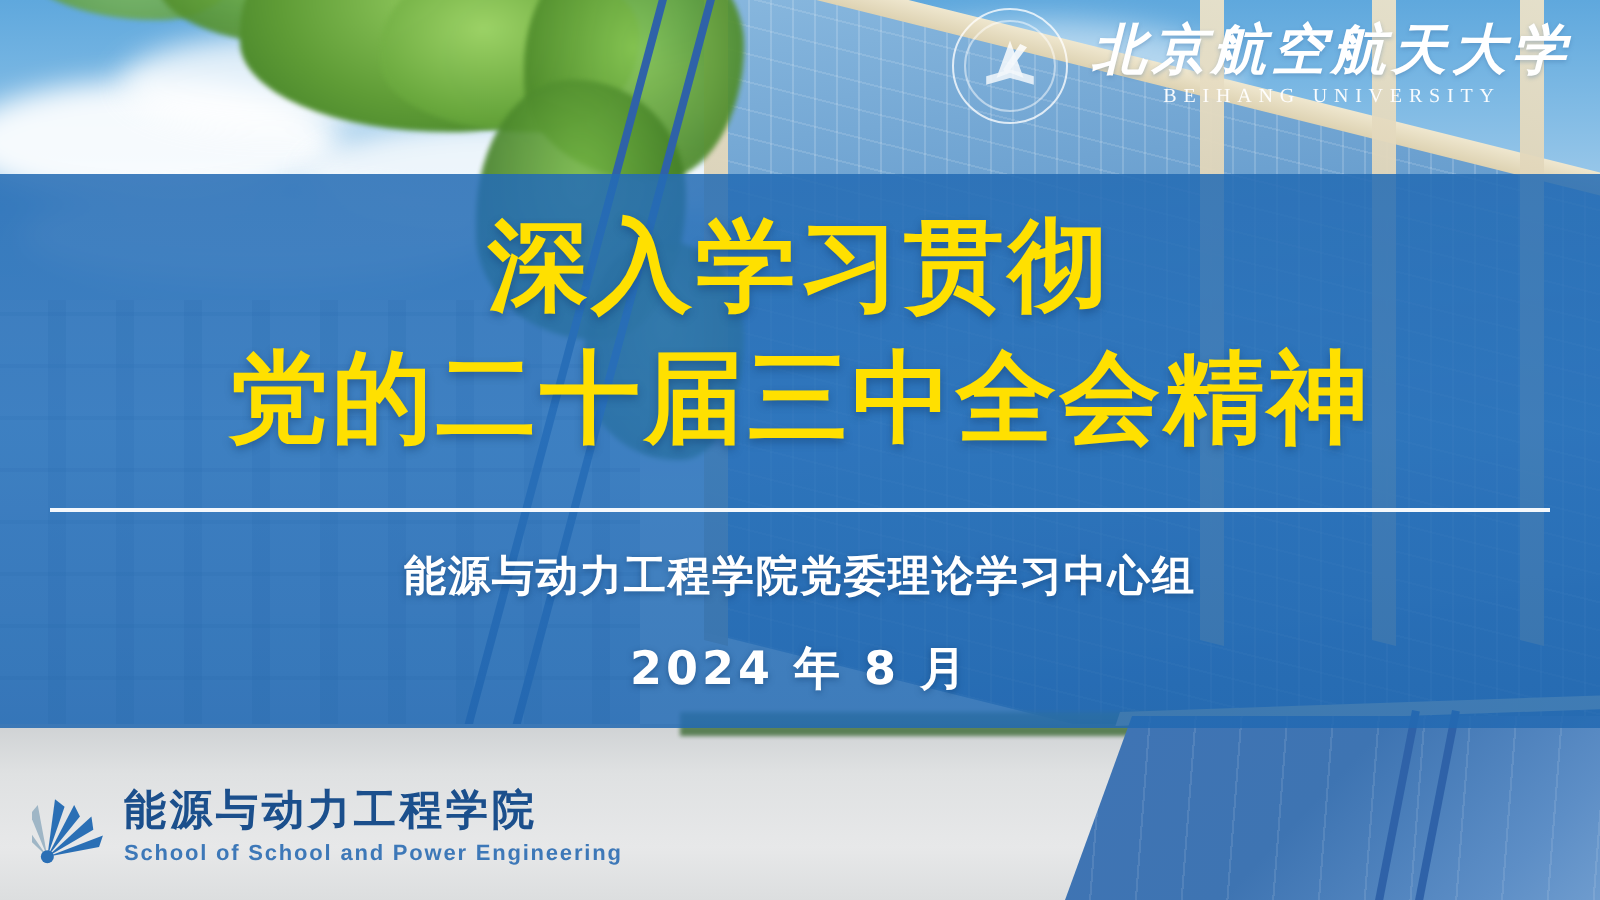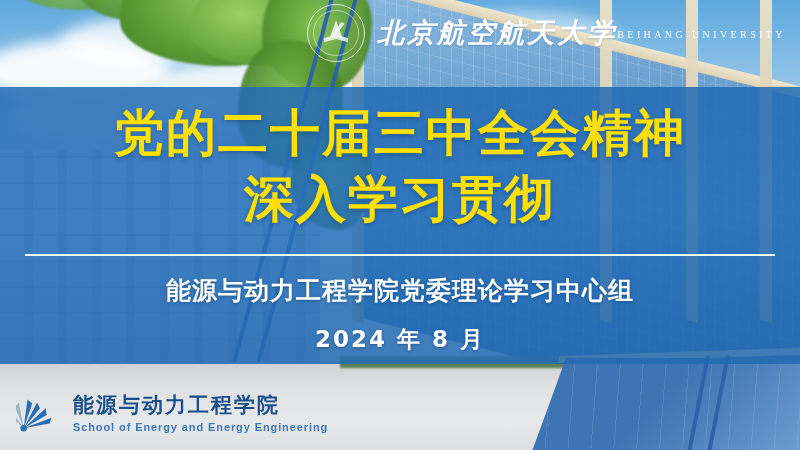--- a/index.html
+++ b/index.html
@@ -217,21 +217,21 @@
     display: flex; align-items: center; justify-content: center;
     opacity: .9;
   }
   .seal::before {
     content: "";
     position: absolute; inset: 5px;
     border-radius: 50%;
     border: 1px solid rgba(255,255,255,.55);
   }
   .seal svg { width: 34px; height: 34px; display:block; }
-  .wordmark { display: flex; flex-direction: row; align-items: center; }
+  .wordmark { display: flex; flex-direction: column; align-items: center; }
   .wm-cn {
     font-family: "DejaVu Serif", "Liberation Serif", serif;
     font-size: 27px;
     font-weight: 700;
     font-style: italic;
     color: #ffffff;
     letter-spacing: 3px;
     line-height: 1.05;
     text-shadow: 0 1px 2px rgba(60,110,160,.35);
     white-space: nowrap;
@@ -277,21 +277,21 @@
   .subtitle-block {
     position: absolute;
     left: 0; right: 0;
     top: 274px;
     z-index: 7;
     text-align: center;
   }
   .sub-org {
     font-family: "DejaVu Sans", "Liberation Sans", sans-serif;
     font-weight: 700;
-    font-size: 25px;
+    font-size: 21px;
     color: #ffffff;
     letter-spacing: 1px;
     text-shadow: 0 1px 3px rgba(12,55,105,.5);
     white-space: nowrap;
   }
   .sub-date {
     margin-top: 17px;
     font-family: "DejaVu Sans", "Liberation Sans", sans-serif;
     font-weight: 700;
     font-size: 23px;
@@ -300,21 +300,20 @@
     text-shadow: 0 1px 3px rgba(12,55,105,.5);
     white-space: nowrap;
   }
 
   
   .school-logo {
     position: absolute;
     left: 16px; bottom: 14px;
     display: flex;
     align-items: center;
-    gap: 11px;
     z-index: 7;
   }
   .school-mark { width: 46px; height: 46px; display:block; flex: none; }
   .school-text { display: flex; flex-direction: column; }
   .sl-cn {
     font-family: "DejaVu Sans", "Liberation Sans", sans-serif;
     font-weight: 700;
     font-size: 21px;
     color: #1b4f8c;
     letter-spacing: 2px;
@@ -388,22 +387,22 @@
         <path d="M26 7 L30 9 L18 25 L16 22 Z" fill="#ffffff" opacity="0.95"></path>
       </svg>
     </div>
     <div class="wordmark">
       <div class="wm-cn">北京航空航天大学</div>
       <div class="wm-en">BEIHANG UNIVERSITY</div>
     </div>
   </div>
 
   <div class="title-block">
+    <div class="title-line">深入学习贯彻</div>
     <div class="title-line">党的二十届三中全会精神</div>
-    <div class="title-line">深入学习贯彻</div>
   </div>
 
   <div class="divider"></div>
 
   <div class="subtitle-block">
     <div class="sub-org">能源与动力工程学院党委理论学习中心组</div>
     <div class="sub-date">2024 年 8 月</div>
   </div>
 
   <div class="school-logo">
@@ -413,17 +412,17 @@
         <path d="M0 0 L14 -27 L17 -21 Z" fill="#2a6fb5"></path>
         <path d="M0 0 L23 -21 L24 -14 Z" fill="#2a6fb5"></path>
         <path d="M0 0 L29 -11 L27 -5 Z" fill="#2a6fb5"></path>
         <path d="M0 0 L-5 -27 L-9 -22 Z" fill="#9fb6c6"></path>
         <path d="M0 0 L-14 -20 L-15 -14 Z" fill="#9fb6c6"></path>
         <circle cx="0" cy="0" r="3.4" fill="#2a6fb5"></circle>
       </g>
     </svg>
     <div class="school-text">
       <div class="sl-cn">能源与动力工程学院</div>
-      <div class="sl-en">School of Energy and Energy Engineering</div>
+      <div class="sl-en">School of School and Power Engineering</div>
     </div>
   </div>
 
 </div>
 
 </body></html>

